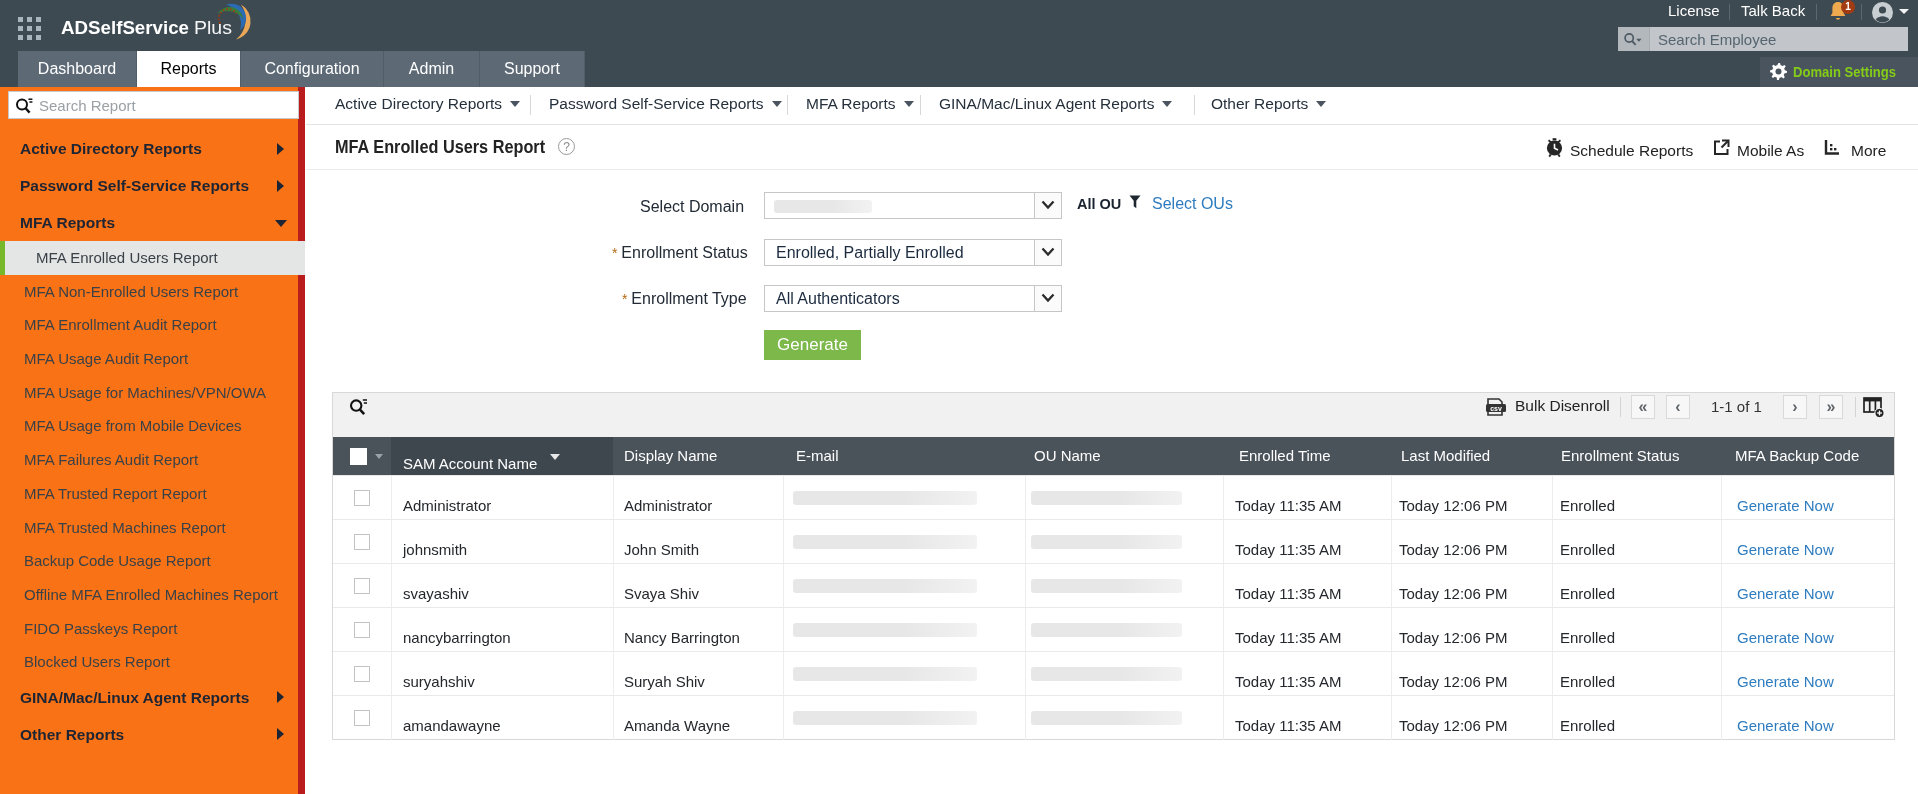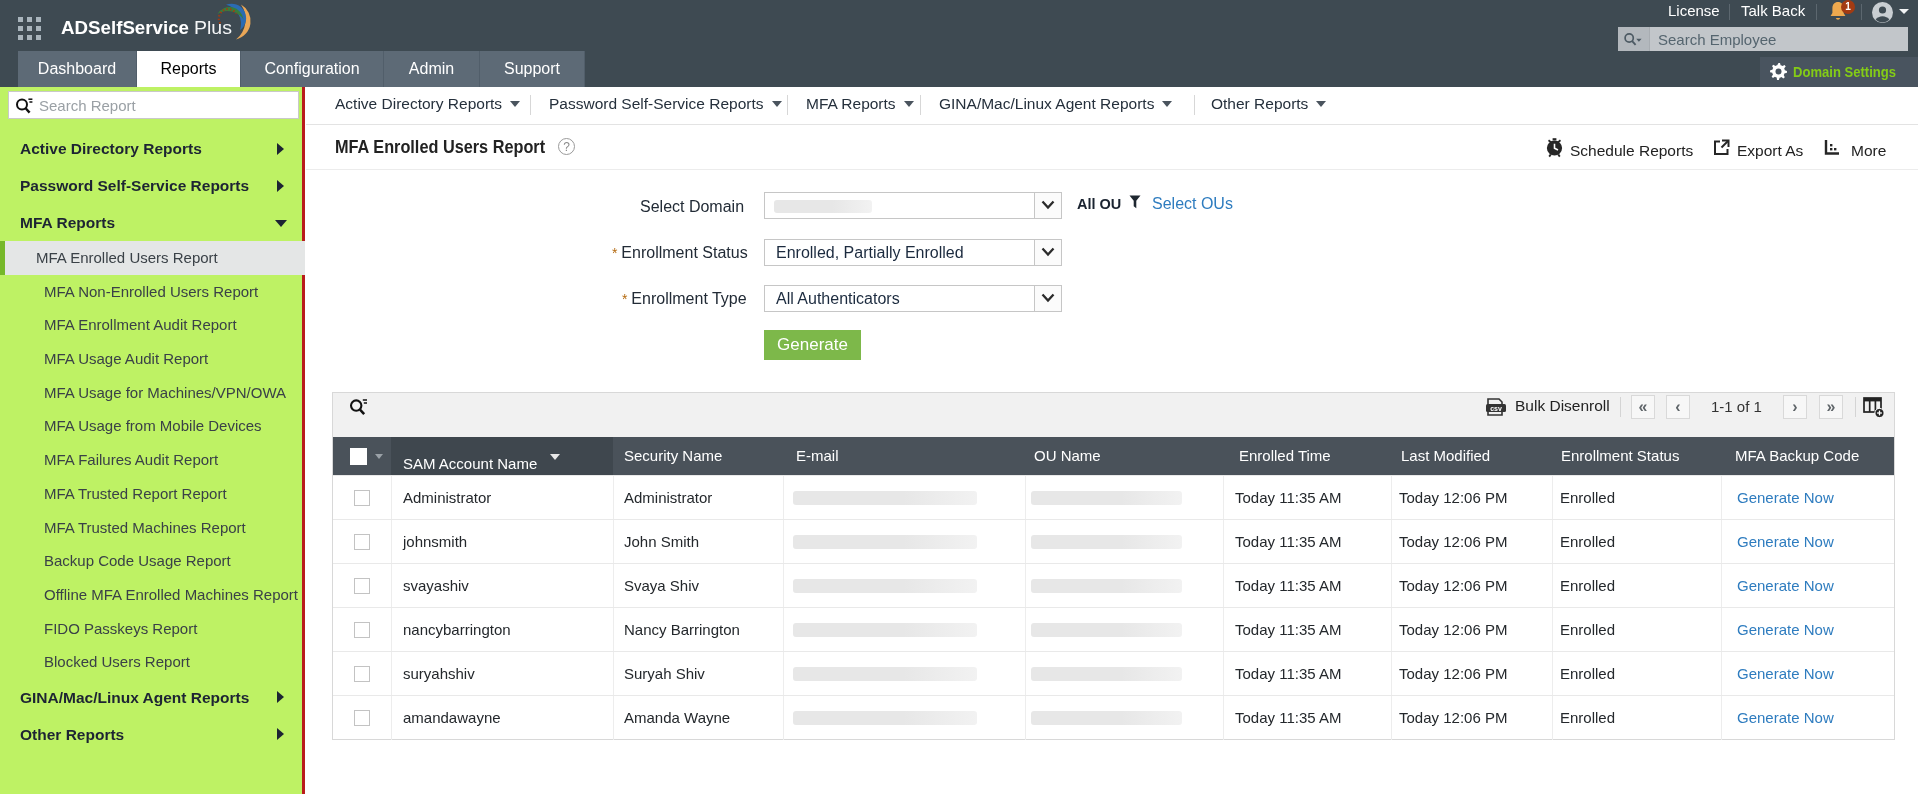--- a/index.html
+++ b/index.html
@@ -19,26 +19,26 @@
 .semp .sbtn { position:absolute; left:0; top:0; width:32px; height:24px; background:#b3b8bd; border-right:1px solid #a8adb2; }
 .semp .ph { position:absolute; left:40px; top:4px; font-size:15px; color:#55656f; }
 
 
 .navrow { position:absolute; left:0; top:51px; width:1918px; height:36px; background:#3e4a52; z-index:5; }
 .tab { position:absolute; top:0; height:36px; background:#5d6a76; color:#fff; font-size:16px; text-align:center; line-height:36px; border-right:1px solid #515e6a; }
 .tab.active { background:#fff; color:#000; }
 .domset { position:absolute; left:1760px; top:57px; width:158px; height:30px; background:#49545f; color:#84cc16; font-size:15px; font-weight:bold; line-height:30px; z-index:6; }
 
 
-.sidebar { position:absolute; left:0; top:85px; width:305px; height:709px; background:#bef264; border-right:3px solid #b91c1c; }
+.sidebar { position:absolute; left:0; top:85px; width:305px; height:709px; background:#f97316; border-right:7px solid #b91c1c; }
 .srch { position:absolute; left:8px; top:6px; width:291px; height:28px; background:#fff; border:1px solid #c9c9c9; }
 .srch .ph { position:absolute; left:30px; top:5px; color:#9aa0a5; font-size:15px; }
 .snav { position:absolute; left:0; top:45px; width:305px; }
 .cat { position:relative; height:37px; line-height:37px; font-size:15.5px; font-weight:bold; color:#1d2433; padding-left:20px; }
-.item { position:relative; height:33.7px; line-height:33.7px; font-size:15px; color:#3a4147; padding-left:44px; }
+.item { position:relative; height:33.7px; line-height:33.7px; font-size:15px; color:#3a4147; padding-left:24px; }
 .item.sel { background:#e4e6e6; border-left:5px solid #76b82a; padding-left:31px; }
 .arr-r { position:absolute; right:21px; top:50%; margin-top:-6px; width:0; height:0; border-left:7px solid #1d2433; border-top:6px solid transparent; border-bottom:6px solid transparent; }
 .arr-d { position:absolute; right:18px; top:50%; margin-top:-3px; width:0; height:0; border-top:7px solid #1d2433; border-left:6px solid transparent; border-right:6px solid transparent; }
 
 
 .main { position:absolute; left:306px; top:85px; width:1612px; height:709px; background:#fff; }
 .catnav { position:absolute; left:0; top:0; width:1612px; height:40px; border-bottom:1px solid #e3e3e3; }
 .cn-item { position:absolute; top:10px; font-size:15.5px; color:#25303c; }
 .cn-sep { position:absolute; top:10px; width:1px; height:20px; background:#d7d7d7; }
 .caret-dn { display:inline-block; width:0; height:0; border-top:6px solid #4a545e; border-left:5px solid transparent; border-right:5px solid transparent; margin-left:8px; vertical-align:2px; }
@@ -58,21 +58,21 @@
 .allou { position:absolute; left:771px; top:111px; font-size:14.5px; color:#1a2330; font-weight:bold;}
 .selous { position:absolute; left:846px; top:110px; font-size:16px; color:#2e7cbf; }
 .pillg { position:absolute; background:linear-gradient(90deg,#e7e7e7 60%,#f2f2f2); border-radius:3px; }
 
 
 .tbl { position:absolute; left:26px; top:307px; width:1563px; border:1px solid #d8d8d8; }
 .toolbar { position:relative; height:44px; background:#f1f1f1; }
 .thead { position:relative; height:38px; background:#4a525a; }
 .th { position:absolute; top:0; height:38px; line-height:38px; color:#fff; font-size:15px; }
 .trow { position:relative; height:44px; background:#fff; border-top:1px solid #e9e9e9; }
-.td { position:absolute; top:0; height:57px; line-height:43px; font-size:15px; color:#24282c; }
+.td { position:absolute; top:8px; height:57px; line-height:43px; font-size:15px; color:#24282c; }
 .cellsep { position:absolute; top:0; width:1px; height:44px; background:#ededed; }
 .cb { position:absolute; left:21px; top:14px; width:16px; height:16px; background:#fff; border:1px solid #c3c3c3; }
 .link { color:#2e7cbf; }
 .pag { position:absolute; top:2px; width:24px; height:24px; background:#f7f7f7; border:1px solid #d9d9d9; color:#5f6569; text-align:center; line-height:21px; font-size:16px; font-weight:bold; }
 </style>
 </head>
 <body>
 <div class="page">
 
   <div class="topbar">
@@ -196,21 +196,21 @@
         <line x1="15.5" y1="3.2" x2="12.8" y2="5.4" stroke="#262626" stroke-width="1.8"></line>
         <line x1="4.2" y1="19.6" x2="5.8" y2="17.4" stroke="#262626" stroke-width="1.8"></line>
         <line x1="14.8" y1="19.6" x2="13.2" y2="17.4" stroke="#262626" stroke-width="1.8"></line>
       </svg>
       <span class="act" style="left:1264px;">Schedule Reports</span>
       <svg style="position:absolute; left:1407px; top:13px;" width="17" height="17" viewBox="0 0 17 17">
         <path d="M7 2.5 L2 2.5 L2 15 L14.5 15 L14.5 10" fill="none" stroke="#262626" stroke-width="2"></path>
         <path d="M9 1.5 L15.5 1.5 L15.5 8" fill="none" stroke="#262626" stroke-width="2"></path>
         <line x1="15" y1="2" x2="8.5" y2="8.5" stroke="#262626" stroke-width="2"></line>
       </svg>
-      <span class="act" style="left:1431px;">Export As</span>
+      <span class="act" style="left:1431px;">Mobile As</span>
       <svg style="position:absolute; left:1518px; top:13px;" width="16" height="16" viewBox="0 0 16 16">
         <path d="M2 1 L2 14.5 L15 14.5" fill="none" stroke="#262626" stroke-width="2.4"></path>
         <rect x="6" y="9" width="2.4" height="2.4" fill="#262626"></rect>
         <rect x="10" y="9" width="2.4" height="2.4" fill="#262626"></rect>
         <rect x="6" y="5" width="2.4" height="2.4" fill="#262626"></rect>
       </svg>
       <span class="act" style="left:1545px;">More</span>
     </div>
 
     <div class="flabel" style="left:334px; top:113px;">Select Domain</div>
@@ -280,21 +280,21 @@
           <line x1="16.5" y1="13.6" x2="16.5" y2="18.4" stroke="#fff" stroke-width="1.3"></line>
           <line x1="14.1" y1="16" x2="18.9" y2="16" stroke="#fff" stroke-width="1.3"></line>
         </svg>
       </div>
       <div class="thead">
         <div style="position:absolute;left:58px;top:0;width:222px;height:38px;background:#3f474e;"></div>
         <span style="position:absolute;left:17px;top:11px;width:17px;height:17px;background:#fff;"></span>
         <span style="position:absolute;left:42px;top:17px;width:0;height:0;border-top:5px solid #9aa1a7;border-left:4.5px solid transparent;border-right:4.5px solid transparent;"></span>
         <span class="th" style="left:70px;margin-top:8px;">SAM Account Name</span>
         <span style="position:absolute;left:217px;top:17px;width:0;height:0;border-top:6px solid #e8e8e8;border-left:5.5px solid transparent;border-right:5.5px solid transparent;"></span>
-        <span class="th" style="left:291px;">Security Name</span>
+        <span class="th" style="left:291px;">Display Name</span>
         <span class="th" style="left:463px;">E-mail</span>
         <span class="th" style="left:701px;">OU Name</span>
         <span class="th" style="left:906px;">Enrolled Time</span>
         <span class="th" style="left:1068px;">Last Modified</span>
         <span class="th" style="left:1228px;">Enrollment Status</span>
         <span class="th" style="left:1402px;">MFA Backup Code</span>
       </div>
       <div class="trow">
           <span class="cb"></span>
         <span class="td" style="left:70px;">Administrator</span>

